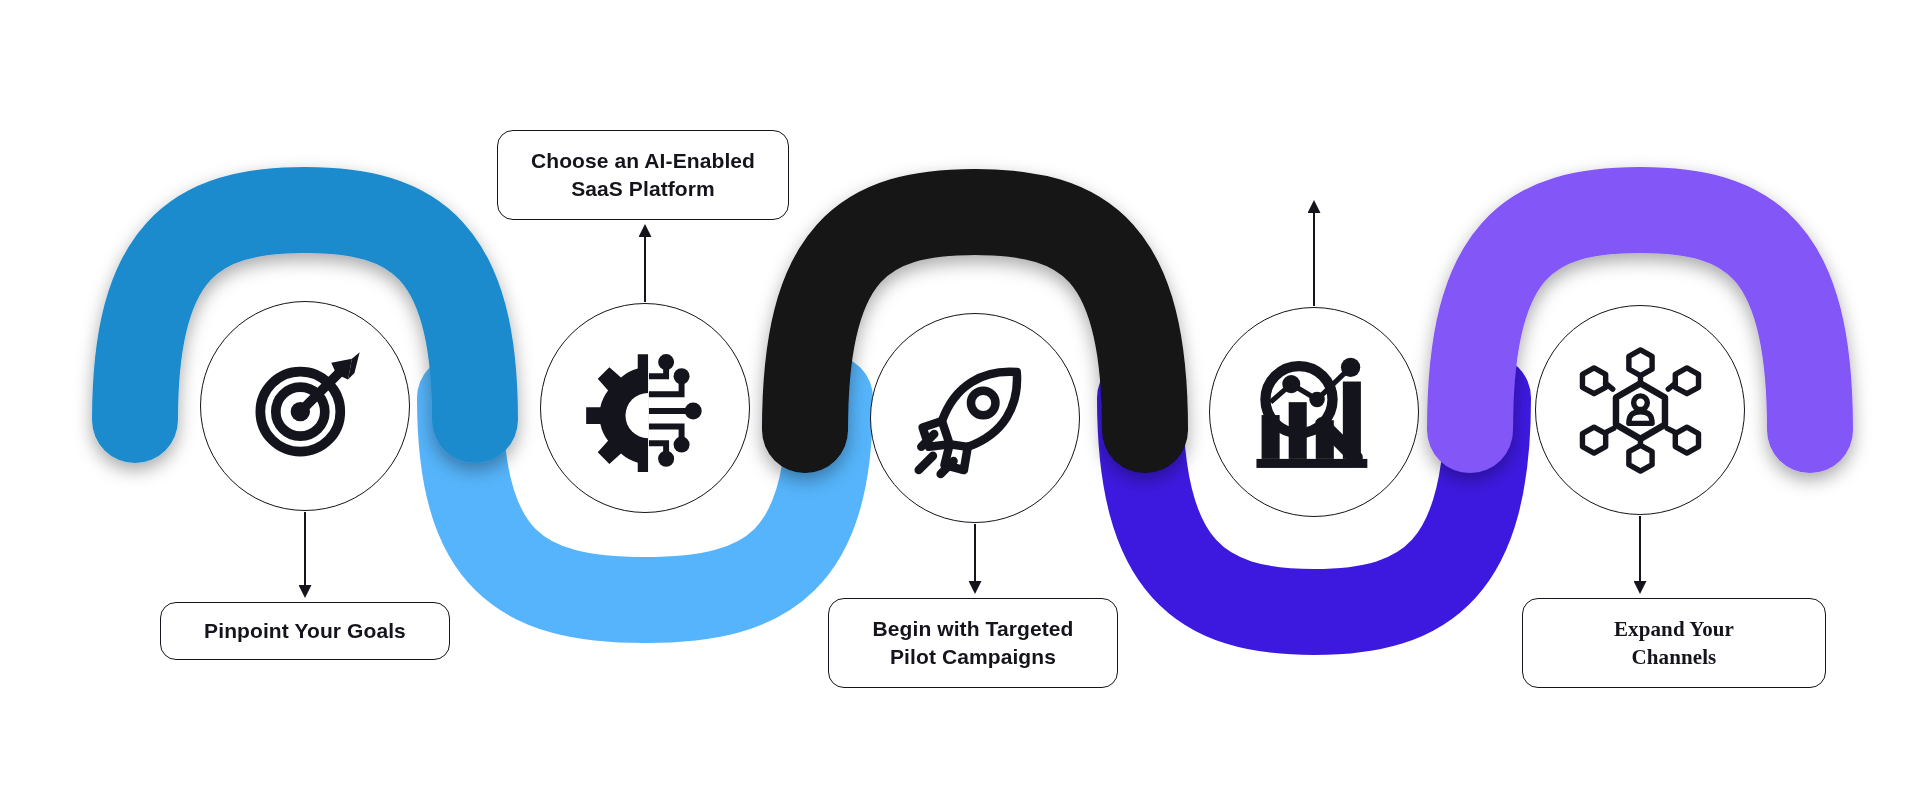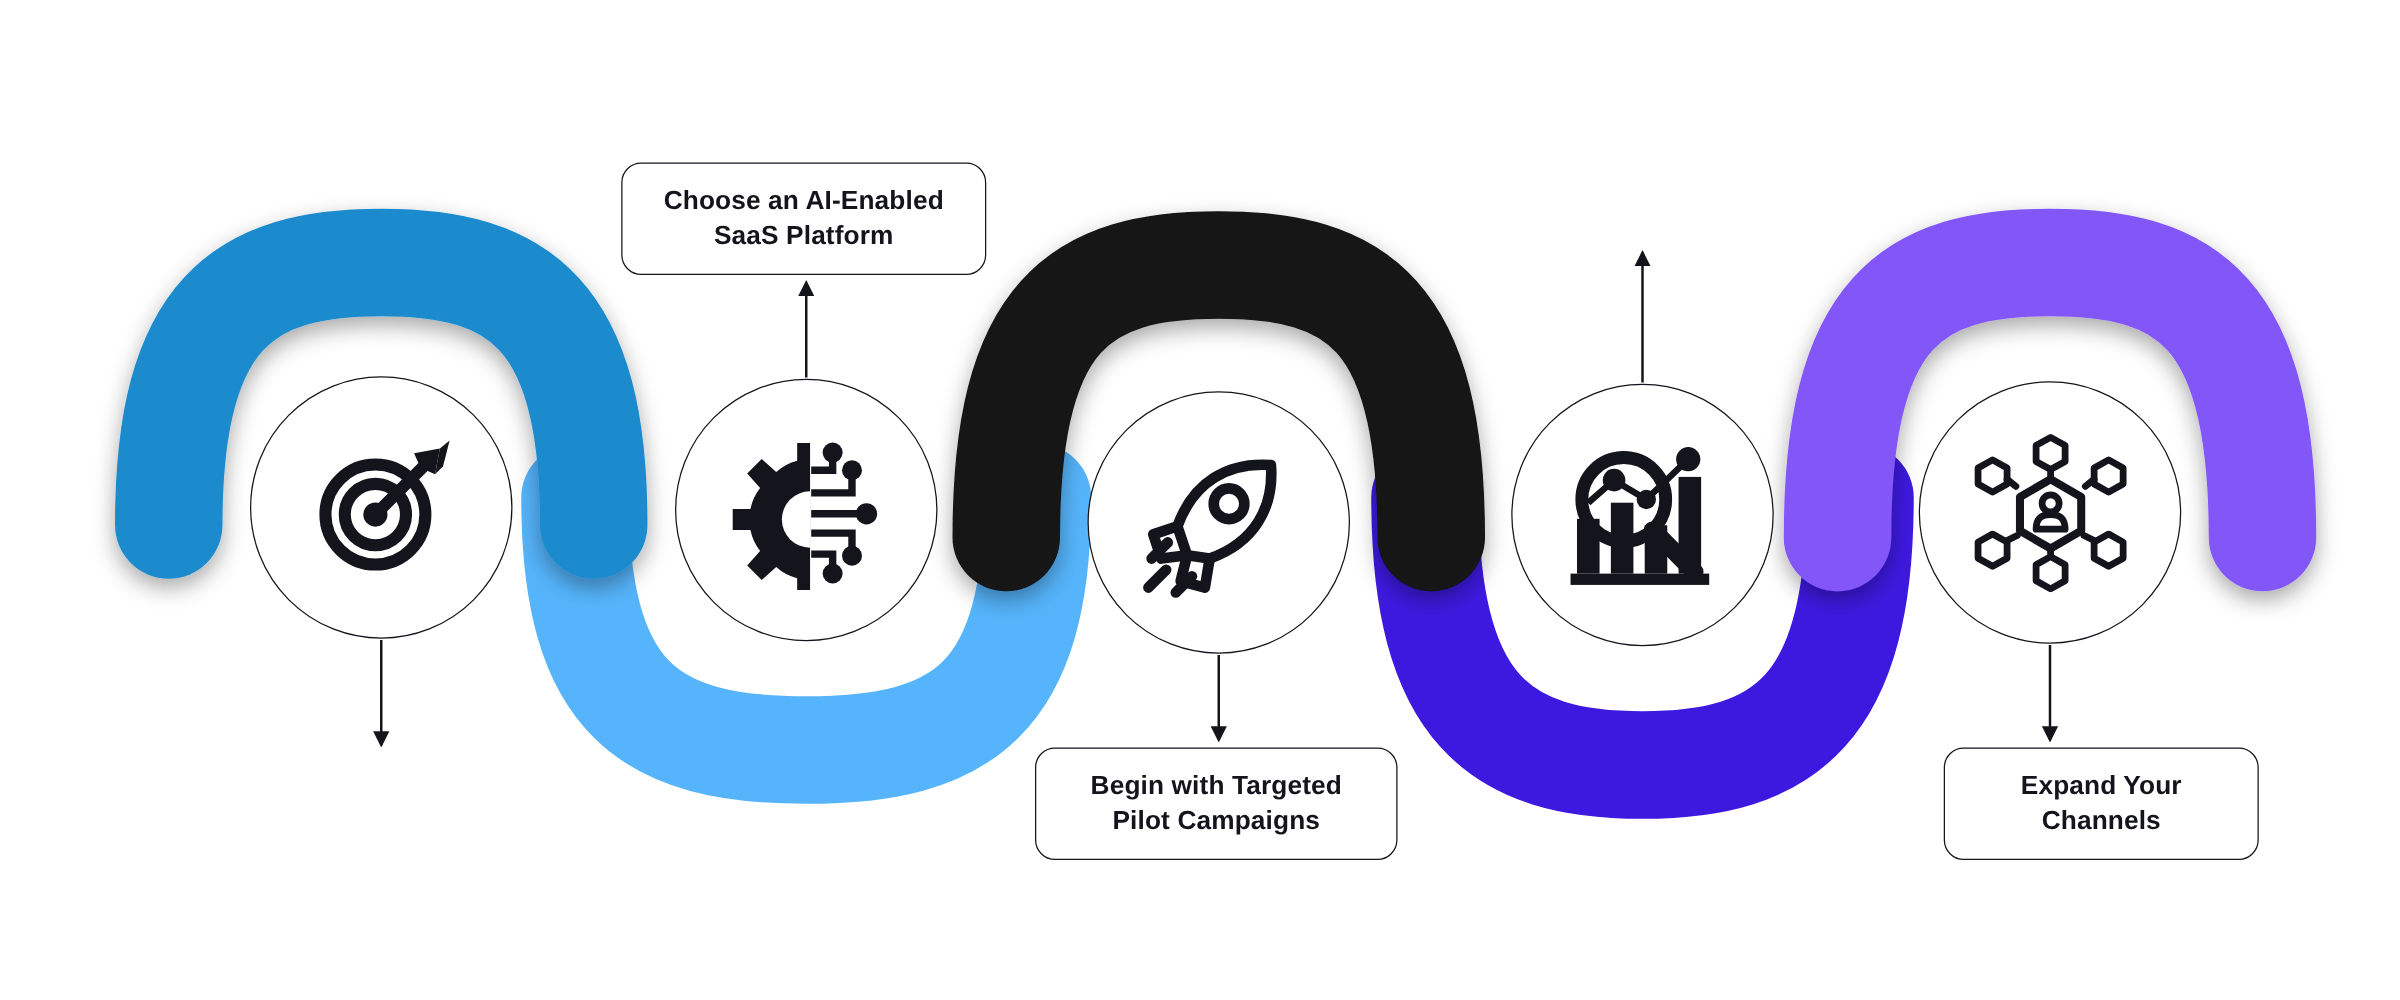--- a/index.html
+++ b/index.html
@@ -239,25 +239,26 @@
           <g fill="none" stroke="#14141c" stroke-width="4.2" stroke-linecap="round" stroke-linejoin="round">
             <circle cx="50" cy="44" r="5.3"></circle>
             <path d="M 41 60 C 41 53 44.5 51 50 51 C 55.5 51 59 53 59 60 Z"></path>
           </g>
         </svg>
       </span>
     </div>
   </div>
 
   <div class="layer" id="label-layer">
+    <div class="label" style="left:160px; top:602px; width:290px; height:58px;">Pinpoint Your Goals</div>
 
     <div class="label" style="left:828px; top:598px; width:290px; height:90px;">Begin with Targeted
 Pilot Campaigns</div>
 
     <div class="label" style="left:497px; top:130px; width:292px; height:90px;">Choose an AI-Enabled
 SaaS Platform</div>
 
 
-    <div class="label" style="left:1555px; top:598px; width:252px; height:90px;">Expand Your
+    <div class="label" style="left:1522px; top:598px; width:304px; height:90px;font-family:Liberation Serif, serif;">Expand Your
 Channels</div>
   </div>
 
 </div>
 
 </body></html>

